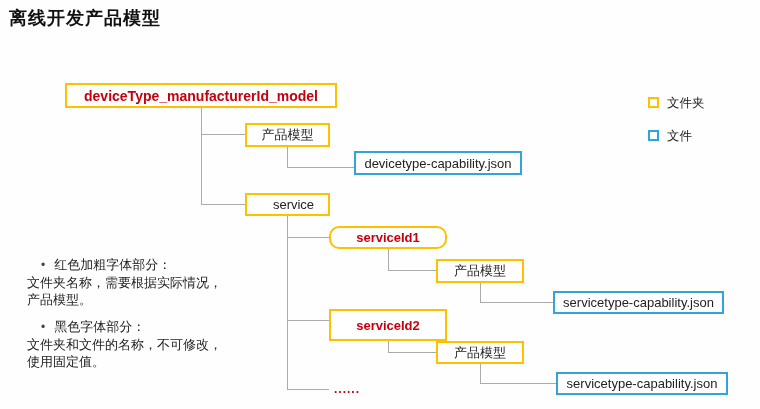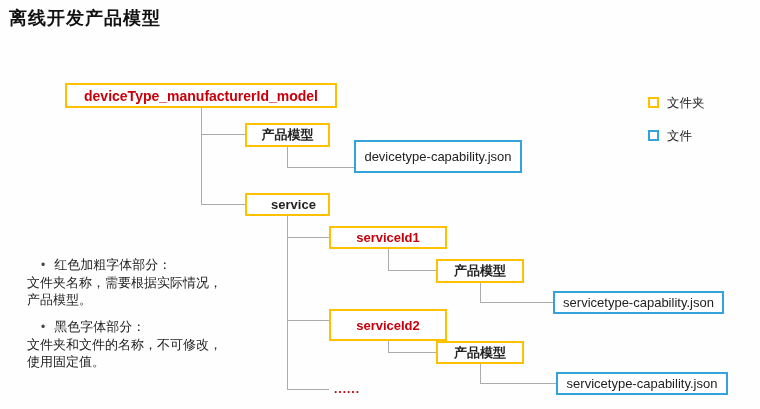--- a/index.html
+++ b/index.html
@@ -14,21 +14,21 @@
   .page-title {
     position:absolute; left:9px; top:6px;
     font-size:18px; font-weight:bold; color:#111; letter-spacing:1px;
   }
 
   .node {
     position:absolute; box-sizing:border-box; background:#fff;
     display:flex; align-items:center; justify-content:center;
     font-size:13px; color:#222; white-space:nowrap;
   }
-  .folder { border:2px solid #FFC000;font-weight:bold; }
+  .folder { border:2px solid #FFC000; }
   .file   { border:2px solid #35A3DB; }
   .red-bold { color:#C7000B; font-weight:bold; }
 
   .line { position:absolute; background:#ABABAB; }
 
   .ellipsis {
     position:absolute; left:334px; top:382px;
     font-size:12px; font-weight:bold; color:#C7000B; letter-spacing:1px;
   }
 
@@ -66,25 +66,25 @@
   <div class="line" style="left:480px; top:302px; width:73px; height:1px;"></div>
   <div class="line" style="left:388px; top:331px; width:1px; height:21px;"></div>
   <div class="line" style="left:388px; top:352px; width:48px; height:1px;"></div>
   <div class="line" style="left:480px; top:363px; width:1px; height:20px;"></div>
   <div class="line" style="left:480px; top:383px; width:76px; height:1px;"></div>
 
   <div class="node folder red-bold" style="left:65px; top:83px; width:272px; height:25px; font-size:14px;">deviceType_manufacturerId_model</div>
 
   <div class="node folder" style="left:245px; top:123px; width:85px; height:24px;">产品模型</div>
 
-  <div class="node file" style="left:354px; top:140px; width:168px; height:33px;">devicetype-capability.json</div>
+  <div class="node file" style="left:354px; top:151px; width:168px; height:24px;">devicetype-capability.json</div>
 
   <div class="node folder" style="left:245px; top:193px; width:85px; height:23px;padding-left:12px;">service</div>
 
-  <div class="node folder red-bold" style="left:329px; top:226px; width:118px; height:23px;">serviceId1</div>
+  <div class="node folder red-bold" style="left:329px; top:226px; width:118px; height:23px;border-radius:10px;">serviceId1</div>
 
   <div class="node folder" style="left:436px; top:259px; width:88px; height:24px;">产品模型</div>
 
   <div class="node file" style="left:553px; top:291px; width:171px; height:23px;">servicetype-capability.json</div>
 
   <div class="node folder red-bold" style="left:329px; top:309px; width:118px; height:32px;">serviceId2</div>
 
   <div class="node folder" style="left:436px; top:341px; width:88px; height:23px;">产品模型</div>
 
   <div class="node file" style="left:556px; top:372px; width:172px; height:23px;">servicetype-capability.json</div>

